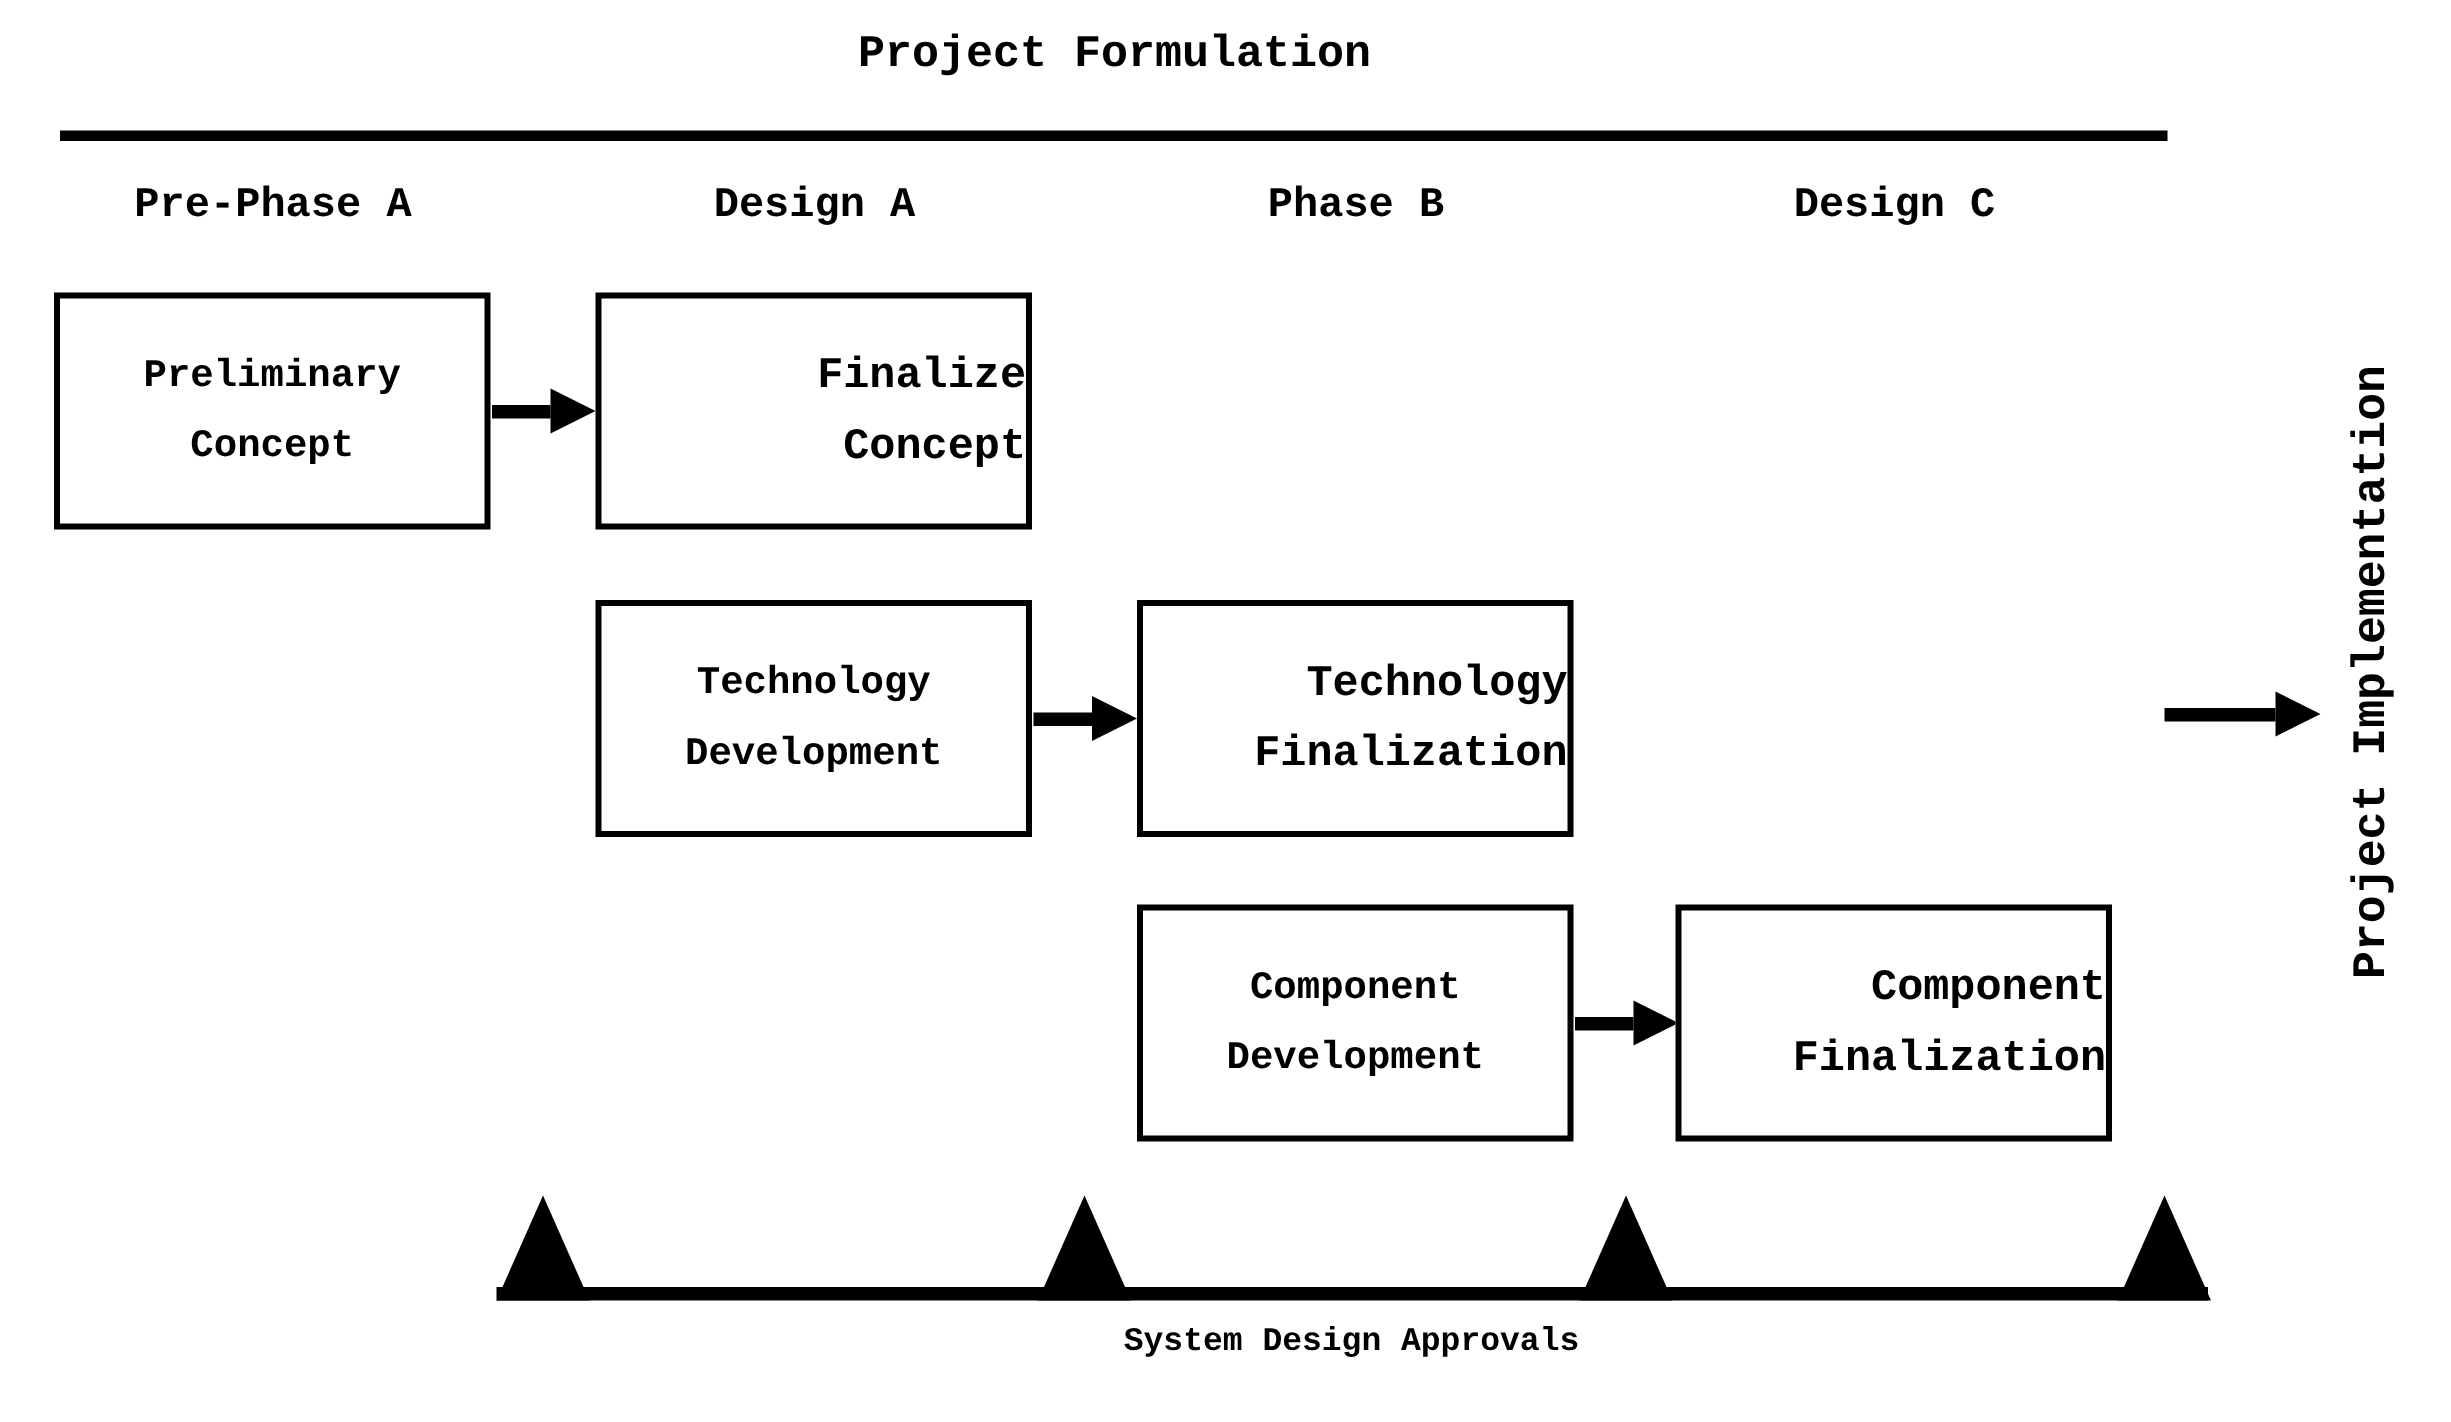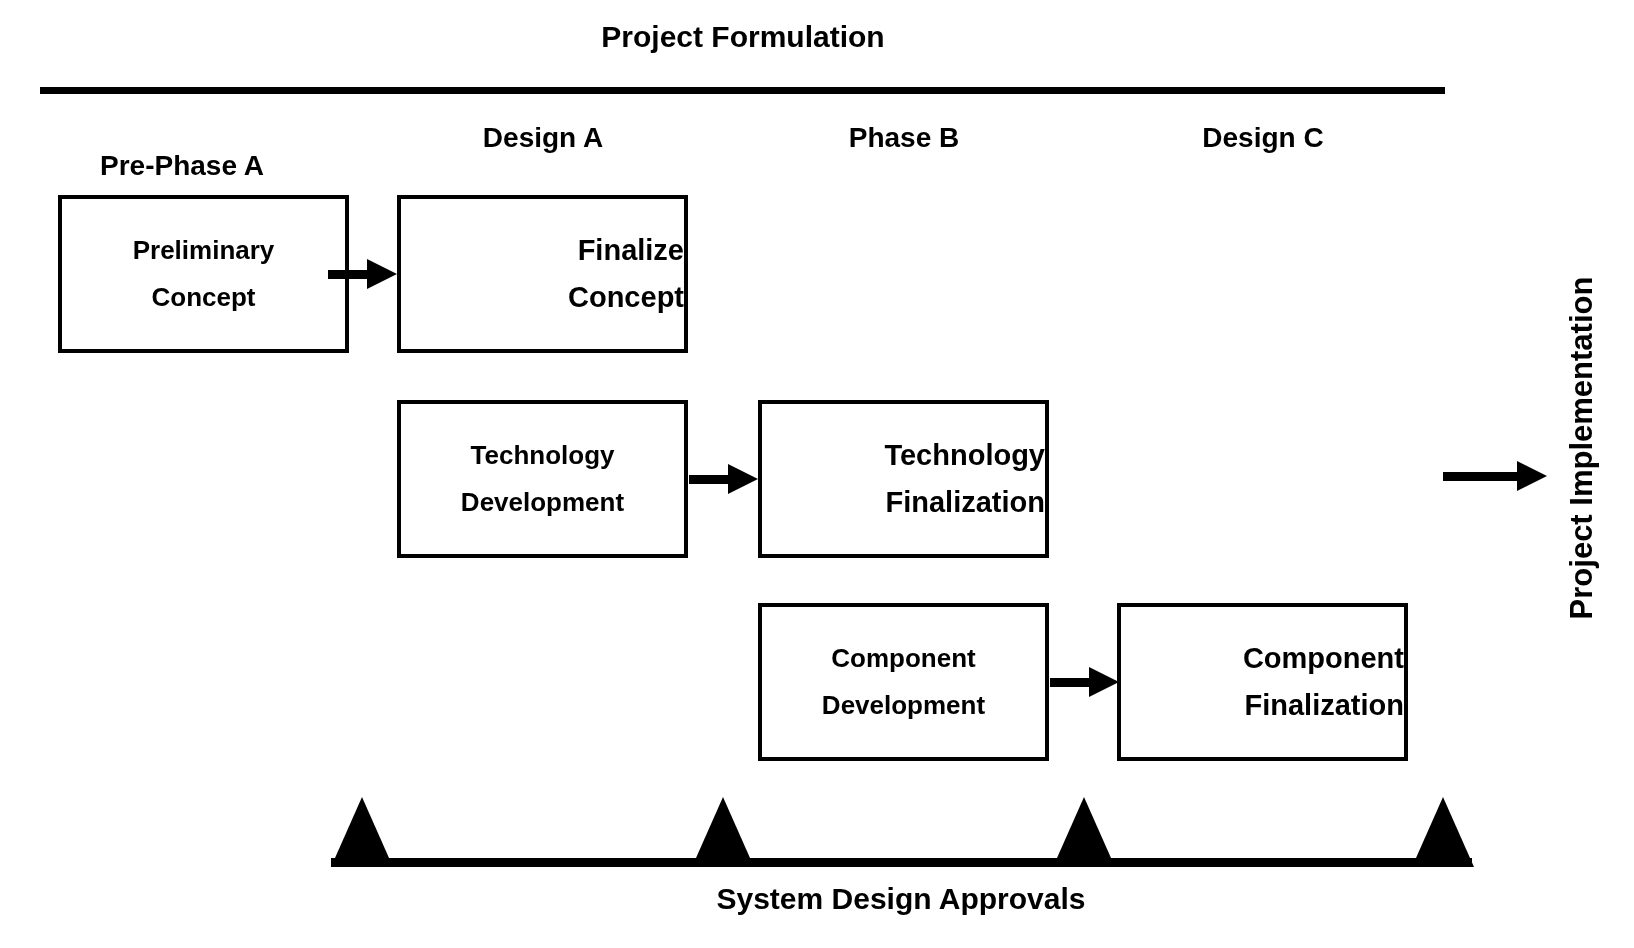--- a/index.html
+++ b/index.html
@@ -1,21 +1,21 @@
 <!DOCTYPE html>
 <html><head>
 <meta charset="utf-8">
 <style>
   html, body { margin: 0; padding: 0; background: #ffffff; }
   .canvas {
     position: relative;
     width: 1634px;
     height: 948px;
     background: #ffffff;
-    font-family: Liberation Sans, sans-serif;
+    font-family: Liberation Mono, monospace;
     font-weight: 700;
     color: #000000;
     overflow: hidden;
   }
 
   
   .title {
     position: absolute;
     left: 743px; top: 20px;
     transform: translateX(-50%);
@@ -28,42 +28,42 @@
     width: 1405px; height: 7px;
     background: #000000;
   }
   .phase-label {
     position: absolute;
     top: 122px;
     transform: translateX(-50%);
     font-size: 28px;
     white-space: nowrap;
   }
-  #phase-pre-a { left: 182px; margin-top: 28px; }
+  #phase-pre-a { left: 182px; }
   #phase-a     { left: 543px; }
   #phase-b     { left: 904px; }
   #phase-c     { left: 1263px; }
 
   
   .box {
     position: absolute;
     width: 291px; height: 158px;
     box-sizing: border-box;
     border: 4px solid #000000;
     background: #ffffff;
     display: flex;
     flex-direction: column;
     align-items: center;
     justify-content: center;
     text-align: center;
   }
   .box span { display: block; line-height: 47px; white-space: nowrap; }
   .box.small { font-size: 26px; }
   .box.big   { font-size: 29px; align-items: flex-end; }
-  #box-preliminary-concept     { left: 36px;   top: 195px; margin-left: 22px; }
+  #box-preliminary-concept     { left: 36px;   top: 195px; }
   #box-finalize-concept        { left: 397px;  top: 195px; }
   #box-technology-development  { left: 397px;  top: 400px; }
   #box-technology-finalization { left: 758px;  top: 400px; }
   #box-component-development   { left: 758px;  top: 603px; }
   #box-component-finalization  { left: 1117px; top: 603px; }
 
   
   .arrow {
     position: absolute;
     height: 30px;
@@ -107,21 +107,21 @@
     border-bottom: 70px solid #000000;
   }
   #milestone-1 { left: 331px;  }
   #milestone-2 { left: 692px;  }
   #milestone-3 { left: 1053px; }
   #milestone-4 { left: 1412px; }
   .timeline-label {
     position: absolute;
     left: 901px; top: 882px;
     transform: translateX(-50%);
-    font-size: 30px;
+    font-size: 22px;
     white-space: nowrap;
   }
 </style>
 </head>
 <body>
 
 <div class="canvas">
 
   <div class="title">Project Formulation</div>
   <div class="top-rule"></div>

